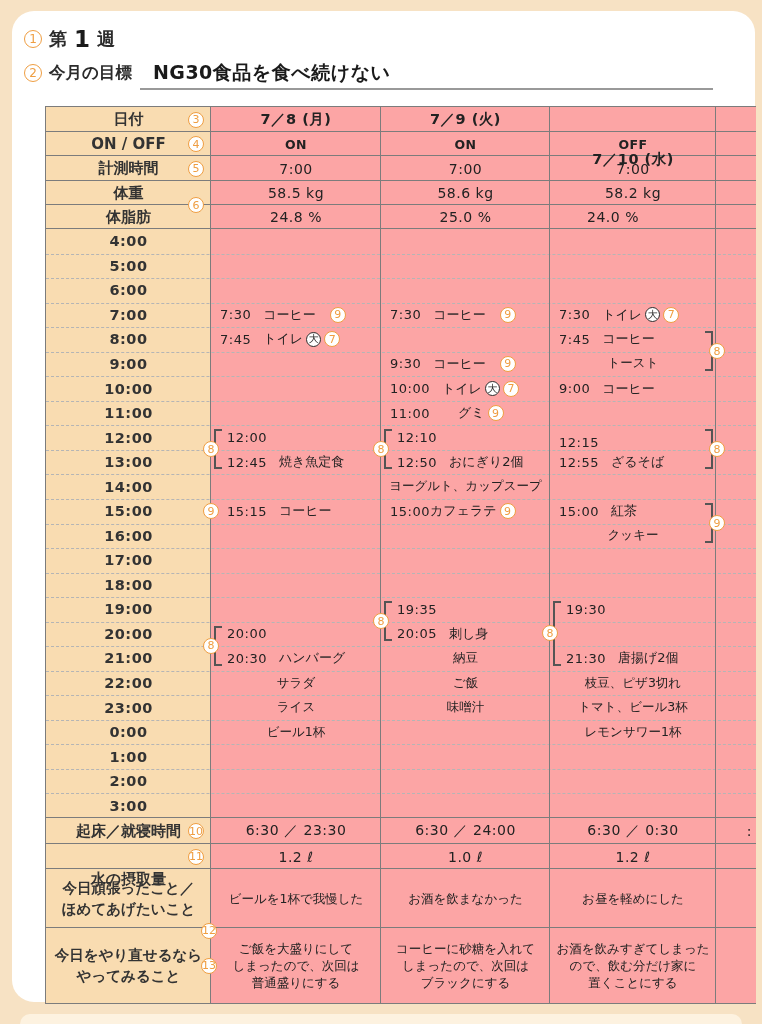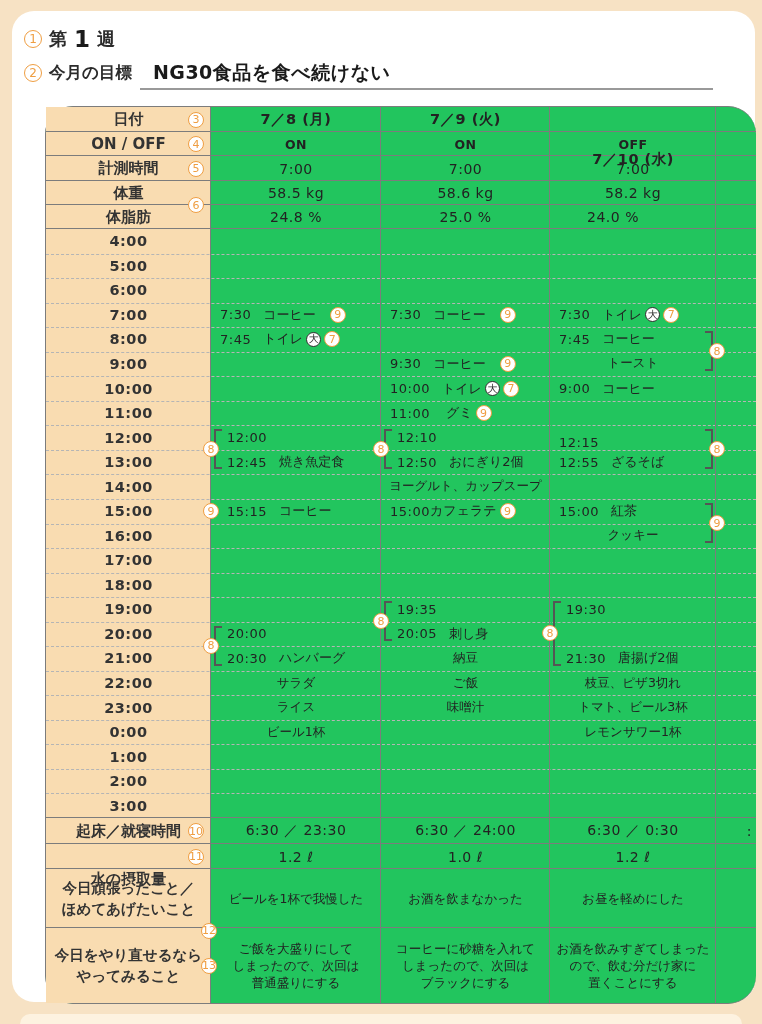--- a/index.html
+++ b/index.html
@@ -24,21 +24,21 @@
   .cn-o{border:1.5px solid #ef9e42;color:#ef9e42;}
   .cn-hdr{width:18px;height:18px;font-size:12px;}
   .wk{font-size:18px;font-weight:700;color:#2b2b2b;}
   .wknum{font-size:23px;font-weight:700;color:#1a1a1a;}
   .goal-label{font-size:16.5px;font-weight:700;color:#2b2b2b;}
   .goal-text{font-size:19px;font-weight:700;color:#1a1a1a;margin-left:14px;letter-spacing:0.5px;}
   .goal-underline{position:absolute;left:140px;top:88px;width:573px;height:2px;background:#999999;}
   #diary-table{
     position:absolute;left:45px;top:106px;width:710px;height:896px;
     border-left:1.5px solid #7c7c7c;border-top:1.5px solid #7c7c7c;border-bottom:1.5px solid #7c7c7c;
-    box-sizing:content-box;background:#22c55e;color:#222;border-radius:28px;
+    box-sizing:content-box;background:#fca5a5;color:#222;
   }
 </style>
 </head>
 <body>
 
 <div class="card"></div>
 
 <div class="hline">
   <span class="cn cn-o cn-hdr">1</span>
   <span class="wk">第</span>
@@ -205,21 +205,21 @@
       <span style="display: inline-flex; width: 16px; height: 16px; box-sizing: border-box; border: 1.5px solid rgb(239, 158, 66); color: rgb(239, 158, 66); border-radius: 50%; background: rgb(255, 255, 255); align-items: center; justify-content: center; font-size: 11px; flex: 0 0 auto; margin-left: 14px;">9</span>
     </div>
     <div style="position: absolute; left: 335px; top: 269.25px; width: 169px; height: 24.5417px; display: flex; align-items: center; white-space: nowrap; z-index: 3; padding-left: 9px; box-sizing: border-box;">
       <span style="font-size: 13px; letter-spacing: 0.5px;">10:00</span>
       <span style="font-size: 13px; margin-left: 12px;">トイレ</span>
       <span style="display: inline-flex; width: 15px; height: 15px; box-sizing: border-box; border: 1.3px solid rgb(46, 46, 46); color: rgb(46, 46, 46); border-radius: 50%; background: rgb(255, 255, 255); align-items: center; justify-content: center; font-size: 10px; flex: 0 0 auto; margin-left: 3px;">大</span>
       <span style="display: inline-flex; width: 16px; height: 16px; box-sizing: border-box; border: 1.5px solid rgb(239, 158, 66); color: rgb(239, 158, 66); border-radius: 50%; background: rgb(255, 255, 255); align-items: center; justify-content: center; font-size: 11px; flex: 0 0 auto; margin-left: 3px;">7</span>
     </div>
     <div style="position: absolute; left: 335px; top: 293.792px; width: 169px; height: 24.5417px; display: flex; align-items: center; white-space: nowrap; z-index: 3; padding-left: 9px; box-sizing: border-box;">
       <span style="font-size: 13px; letter-spacing: 0.5px;">11:00</span>
-      <span style="font-size: 13px; margin-left: 16px;">グミ</span>
+      <span style="font-size: 13px; margin-left: 28px;">グミ</span>
       <span style="display: inline-flex; width: 16px; height: 16px; box-sizing: border-box; border: 1.5px solid rgb(239, 158, 66); color: rgb(239, 158, 66); border-radius: 50%; background: rgb(255, 255, 255); align-items: center; justify-content: center; font-size: 11px; flex: 0 0 auto; margin-left: 3px;">9</span>
     </div>
     <div style="position: absolute; left: 335px; top: 318.333px; width: 169px; height: 24.5417px; display: flex; align-items: center; white-space: nowrap; z-index: 3; padding-left: 16px; box-sizing: border-box;">
       <span style="font-size: 13px; letter-spacing: 0.5px;">12:10</span>
     </div>
     <div style="position: absolute; left: 335px; top: 342.875px; width: 169px; height: 24.5417px; display: flex; align-items: center; white-space: nowrap; z-index: 3; padding-left: 16px; box-sizing: border-box;">
       <span style="font-size: 13px; letter-spacing: 0.5px;">12:50</span>
       <span style="font-size: 13px; margin-left: 12px;">おにぎり2個</span>
     </div>
     <div style="position: absolute; left: 335px; top: 367.417px; width: 169px; height: 24.5417px; display: flex; align-items: center; white-space: nowrap; z-index: 3; justify-content: center; font-size: 12.5px;">

